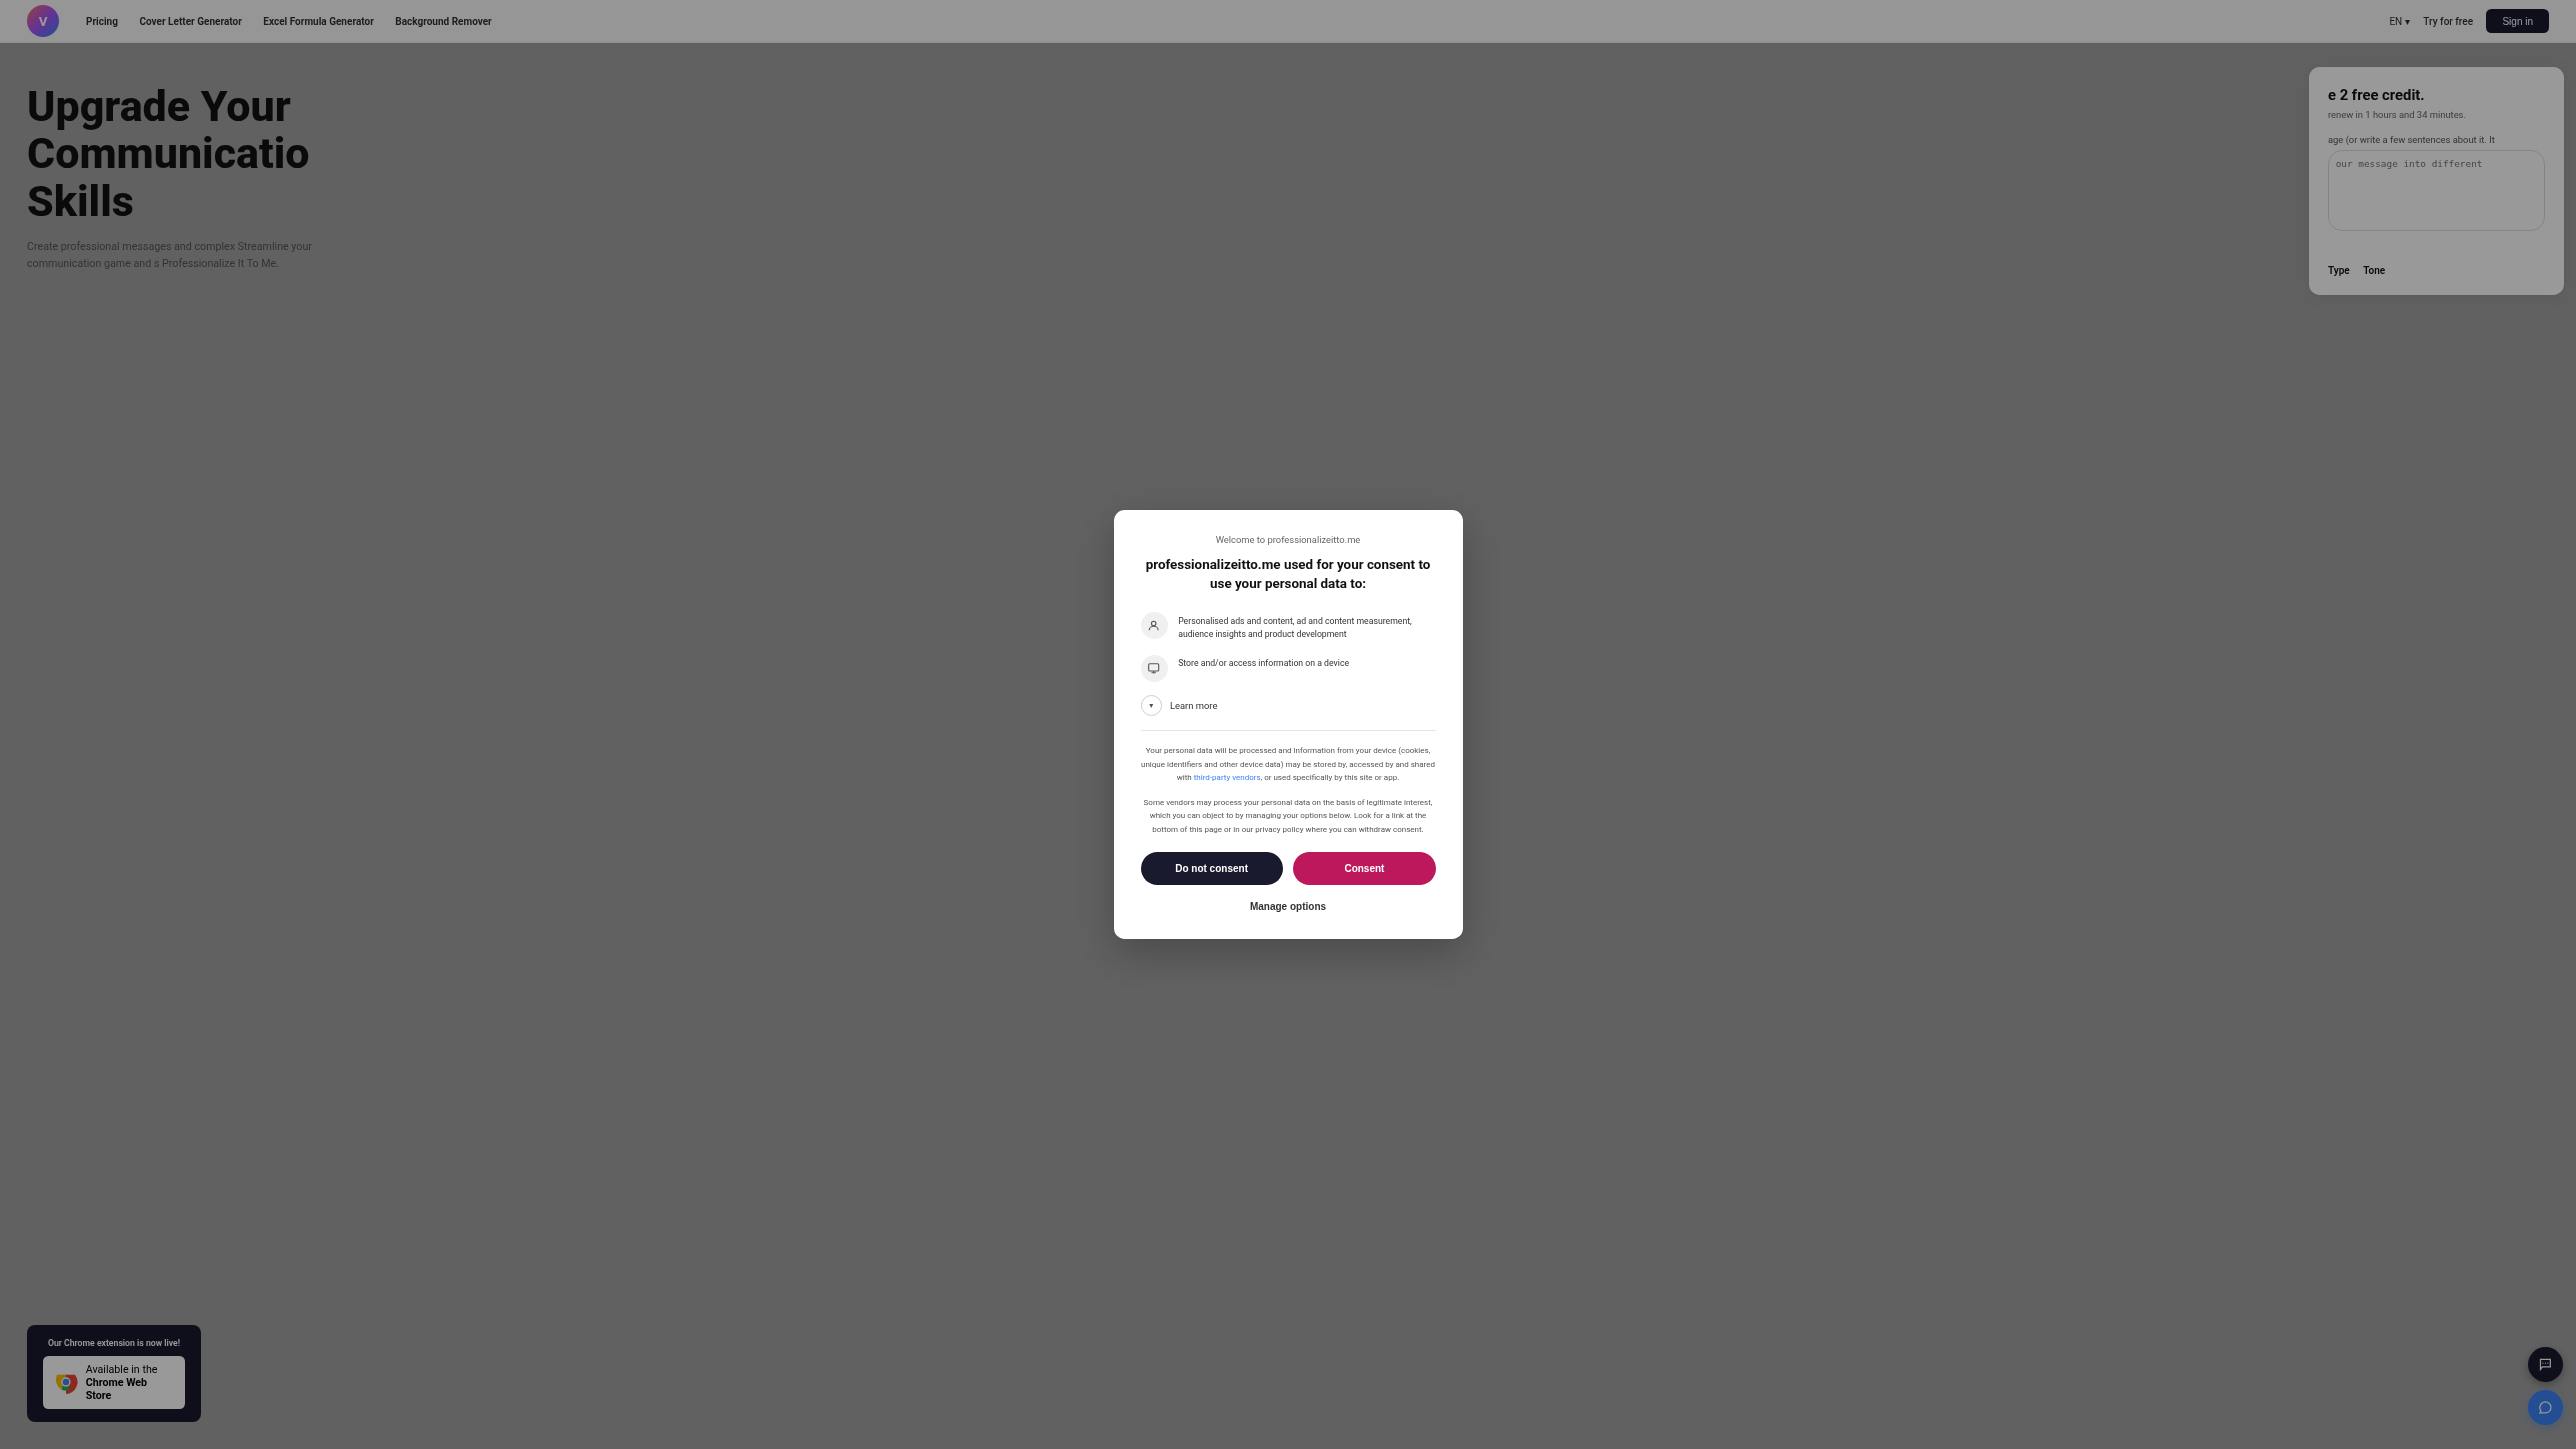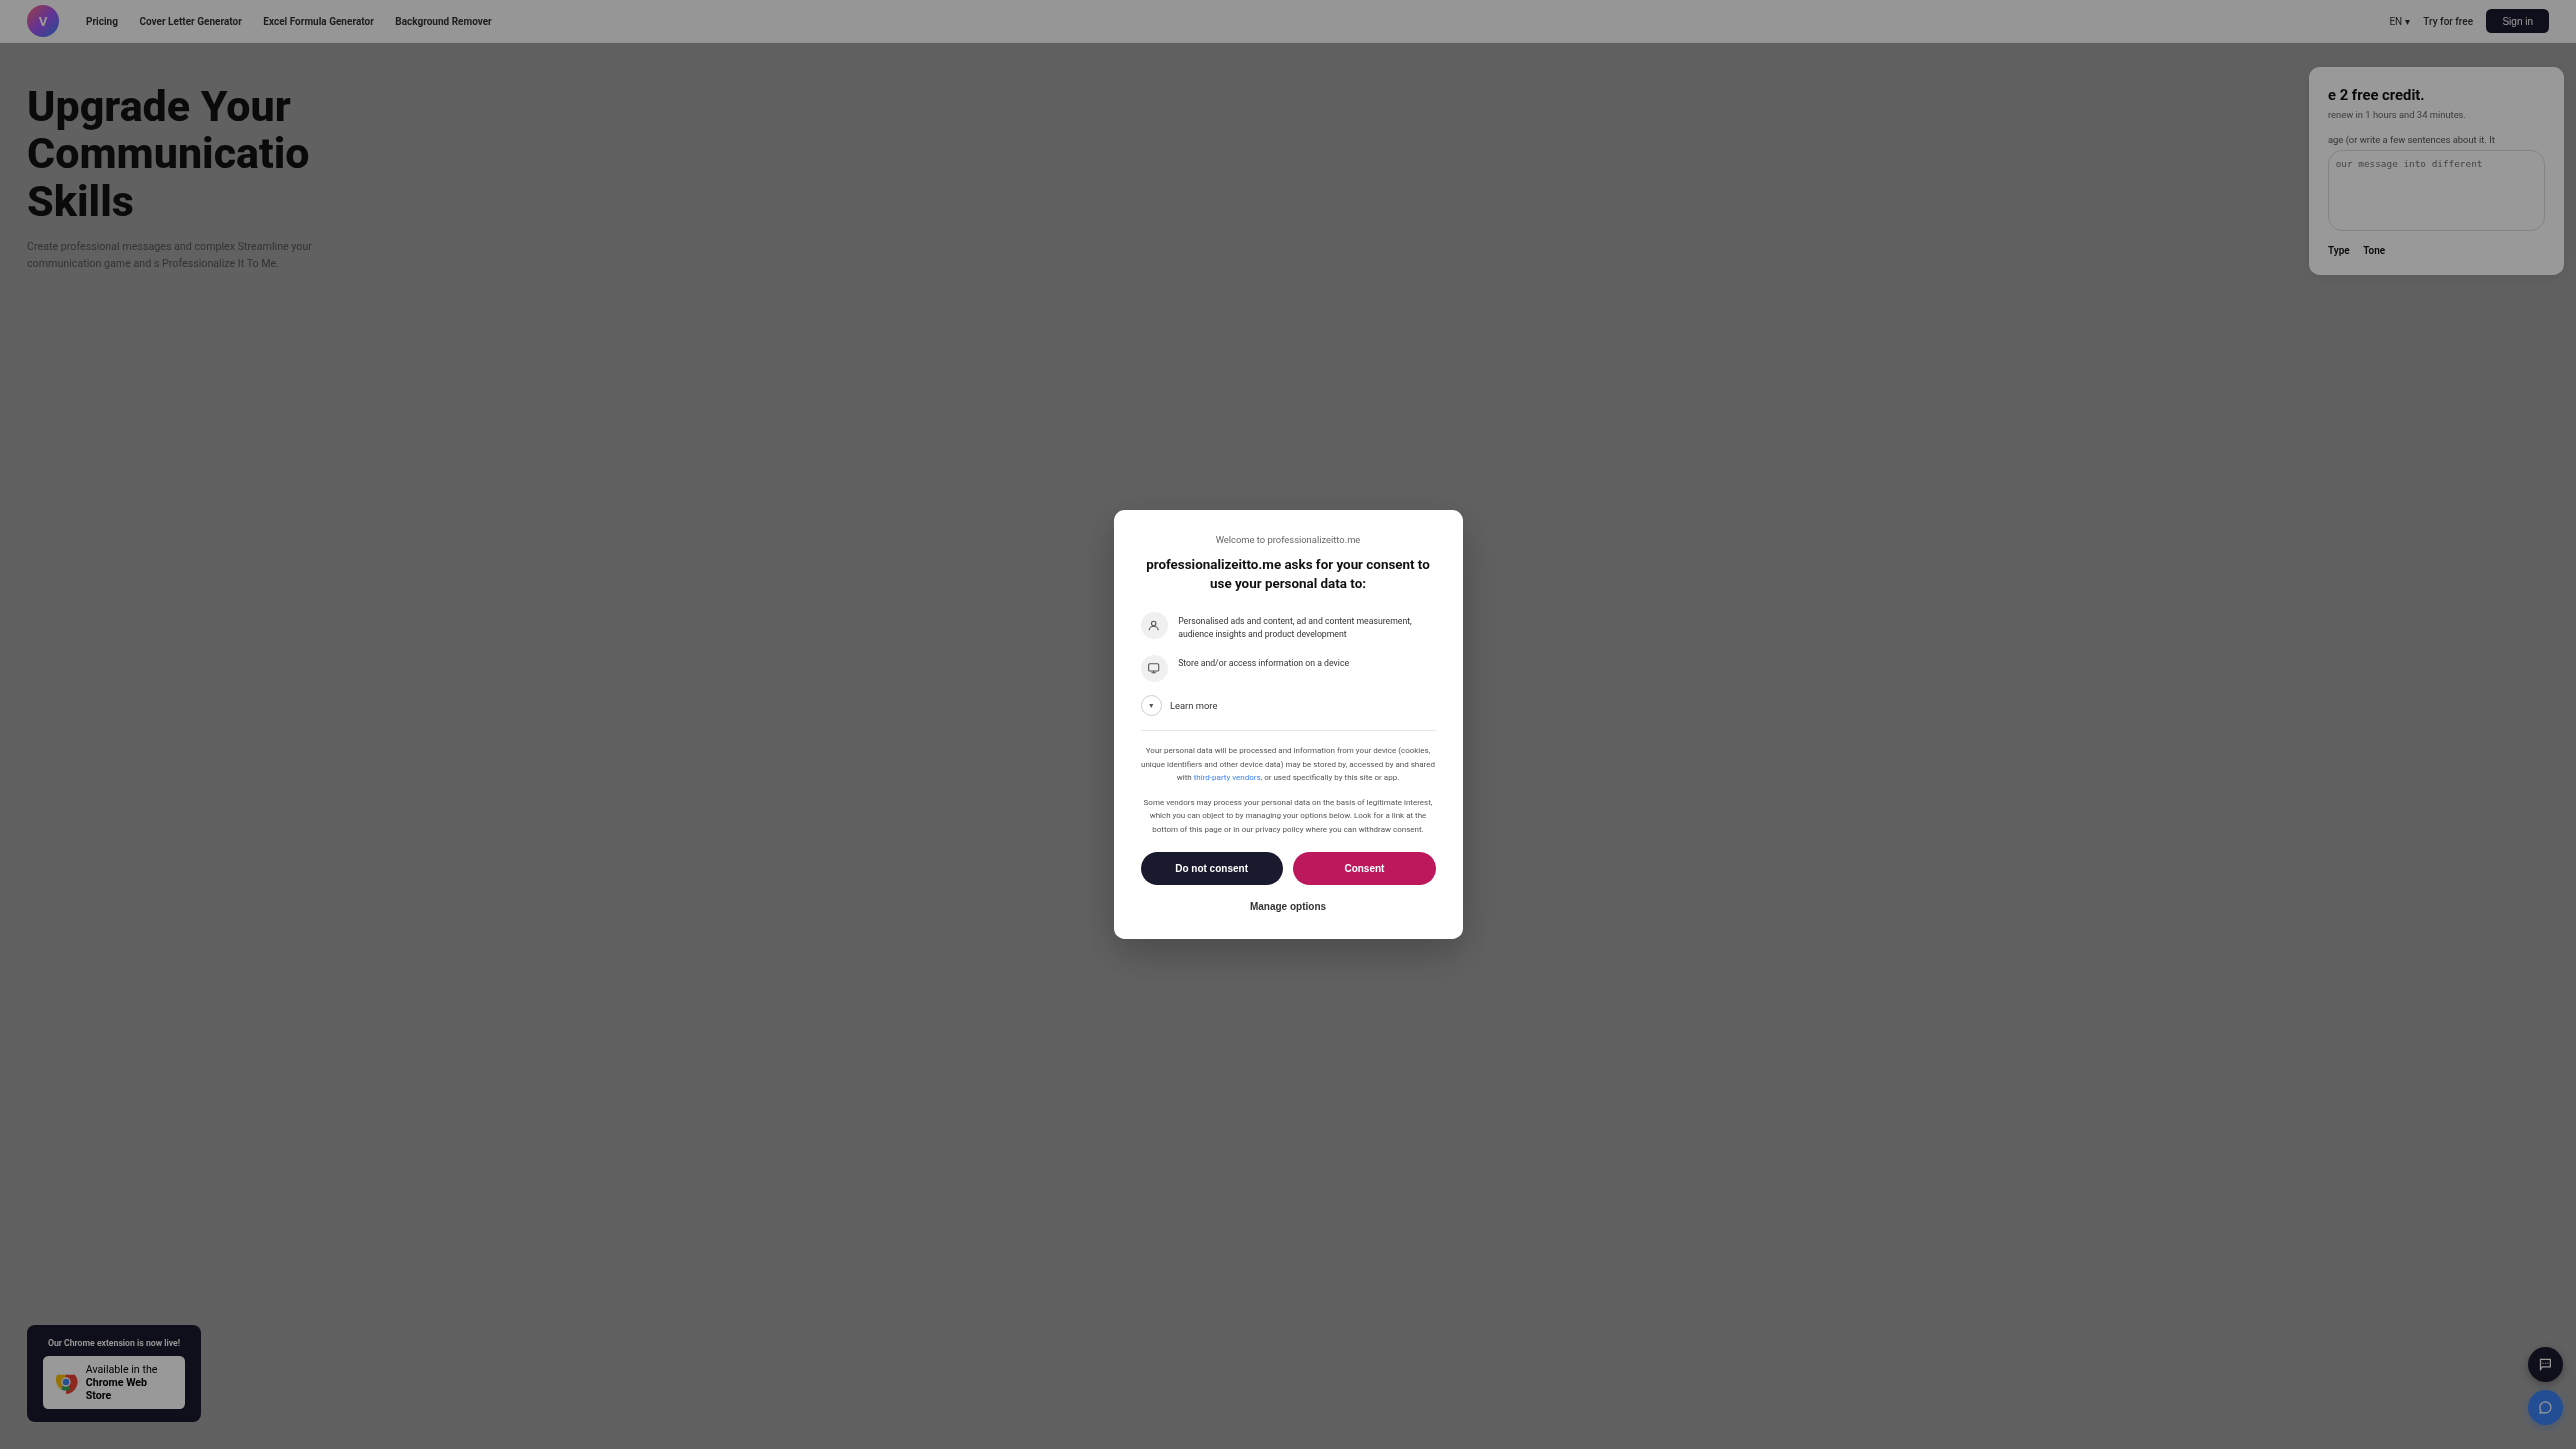--- a/index.html
+++ b/index.html
@@ -203,20 +203,21 @@
 
     .type-tone-row {
       display: flex;
       gap: 13.4px;
     }
 
     .type-tone-label {
       font-size: 10px;
       font-weight: 600;
       color: #111;
+      margin-top: 20px;
     }
 
     
     .chat-btn {
       position: fixed;
       bottom: 67px;
       right: 13.4px;
       width: 35px;
       height: 35px;
       background: #1a1a2e;
@@ -470,21 +471,21 @@
 <div class="chat-btn2">
   <svg width="14.8" height="14.8" viewBox="0 0 24 24" fill="none">
     <path d="M3 12C3 7 7 3 12 3s9 4 9 9-4 9-9 9H3l2-3a9 9 0 0 1-2-6z" stroke="white" stroke-width="2" fill="none"></path>
   </svg>
 </div>
 
 <div class="modal-overlay">
   <div class="modal">
 
     <div class="modal-welcome">Welcome to professionalizeitto.me</div>
-    <div class="modal-title">professionalizeitto.me asks for your consent to use your personal data to:</div>
+    <div class="modal-title">professionalizeitto.me used for your consent to use your personal data to:</div>
 
     <div class="consent-item">
       <div class="consent-icon">
         <svg width="13.4" height="13.4" viewBox="0 0 24 24" fill="none">
           <circle cx="12" cy="8" r="4" stroke="#555" stroke-width="2"></circle>
           <path d="M4 20c0-4 3.6-7 8-7s8 3 8 7" stroke="#555" stroke-width="2" fill="none"></path>
         </svg>
       </div>
       <div class="consent-text">Personalised ads and content, ad and content measurement, audience insights and product development</div>
     </div>

